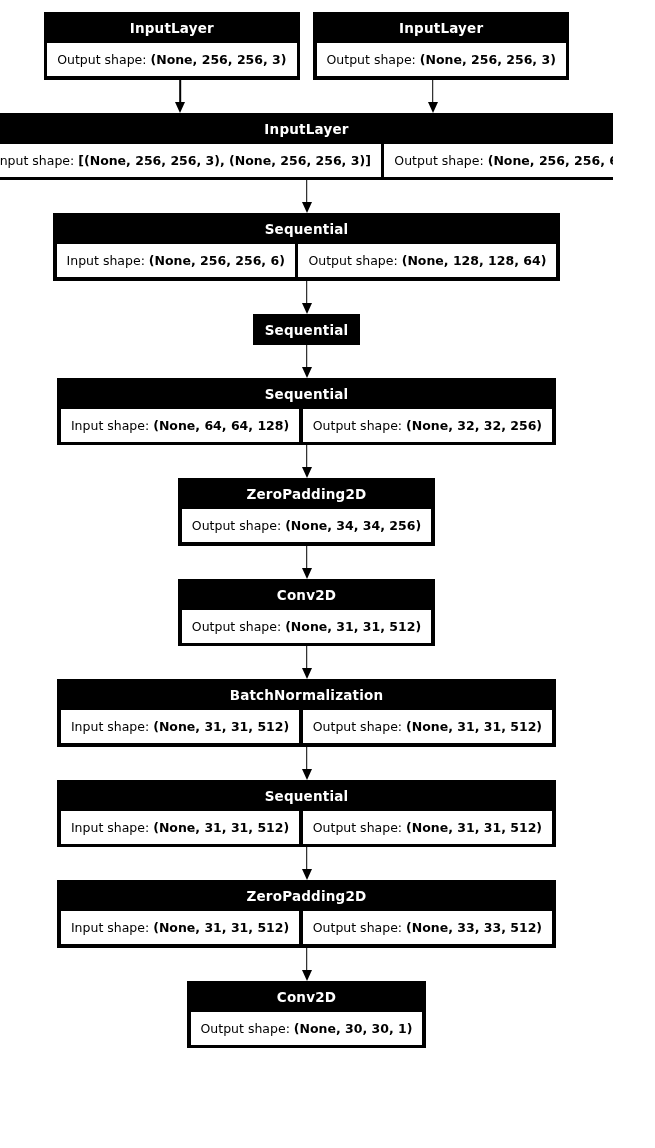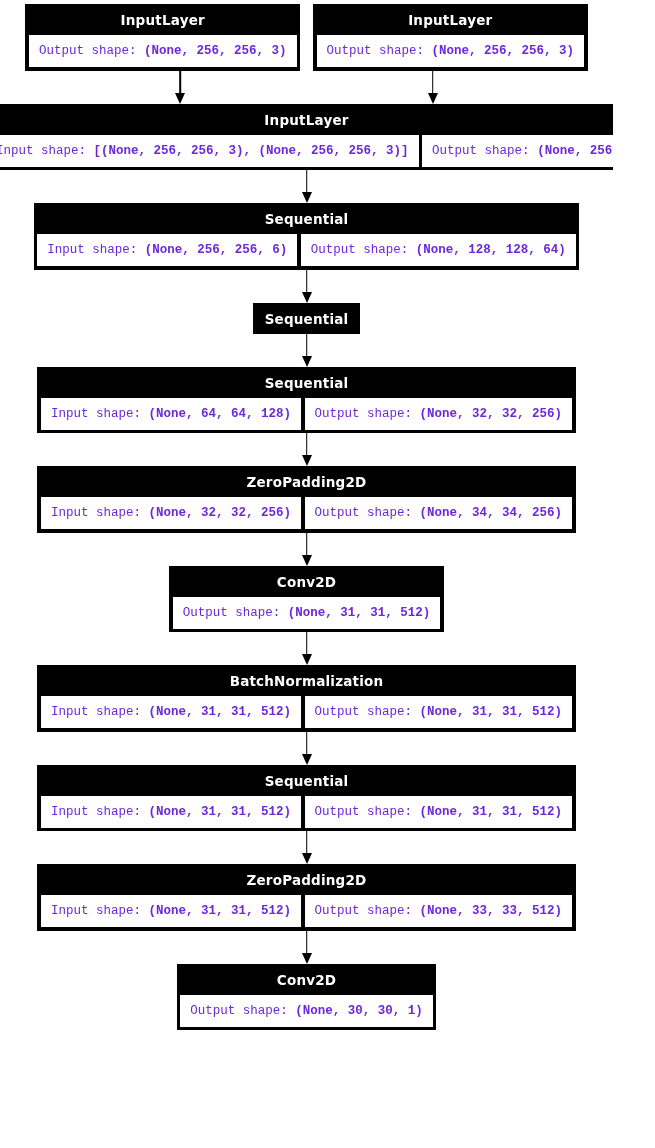--- a/index.html
+++ b/index.html
@@ -5,21 +5,21 @@
   html, body {
     margin: 0;
     padding: 0;
     background: #ffffff;
   }
   .canvas {
     position: relative;
     width: 613px;
     height: 1148px;
     box-sizing: border-box;
-    padding-top: 4px;
+    padding-top: 12px;
     font-family: "DejaVu Sans", sans-serif;
     background: #ffffff;
     overflow: hidden;
   }
   .stack {
     display: flex;
     flex-direction: column;
     align-items: center;
   }
   .row {
@@ -43,29 +43,28 @@
     letter-spacing: 0.2px;
     white-space: nowrap;
   }
   .node-body {
     display: flex;
     gap: 3.5px;
     margin: 0 3.5px 3.5px 3.5px;
   }
   .cell {
     background: #ffffff;
-    color: #6d28d9;
+    color: #000000;
     font-size: 12.5px;
     padding: 9px 10px;
     white-space: nowrap;
     display: flex;
     justify-content: center;
     align-items: flex-start;
     box-sizing: border-box;
-    font-family: Liberation Mono, monospace;
   }
   .cell b { font-weight: bold; }
   .node--full {
     width: 648px;
   }
   .node--full .cell { flex: 1 1 auto; }
   .connector {
     position: relative;
     height: 33px;
     width: 100%;
@@ -184,23 +183,20 @@
   </div>
 
   <div class="connector">
     <div class="arrow arrow--center"></div>
   </div>
 
   <div class="node">
     <div class="node-title">ZeroPadding2D</div>
     <div class="node-body">
       <div class="cell">
-          <span><span>Input shape: </span><b>(None, 32, 32, 256)</b></span>
-        </div>
-      <div class="cell">
           <span><span>Output shape: </span><b>(None, 34, 34, 256)</b></span>
         </div>
     </div>
   </div>
 
   <div class="connector">
     <div class="arrow arrow--center"></div>
   </div>
 
   <div class="node">

